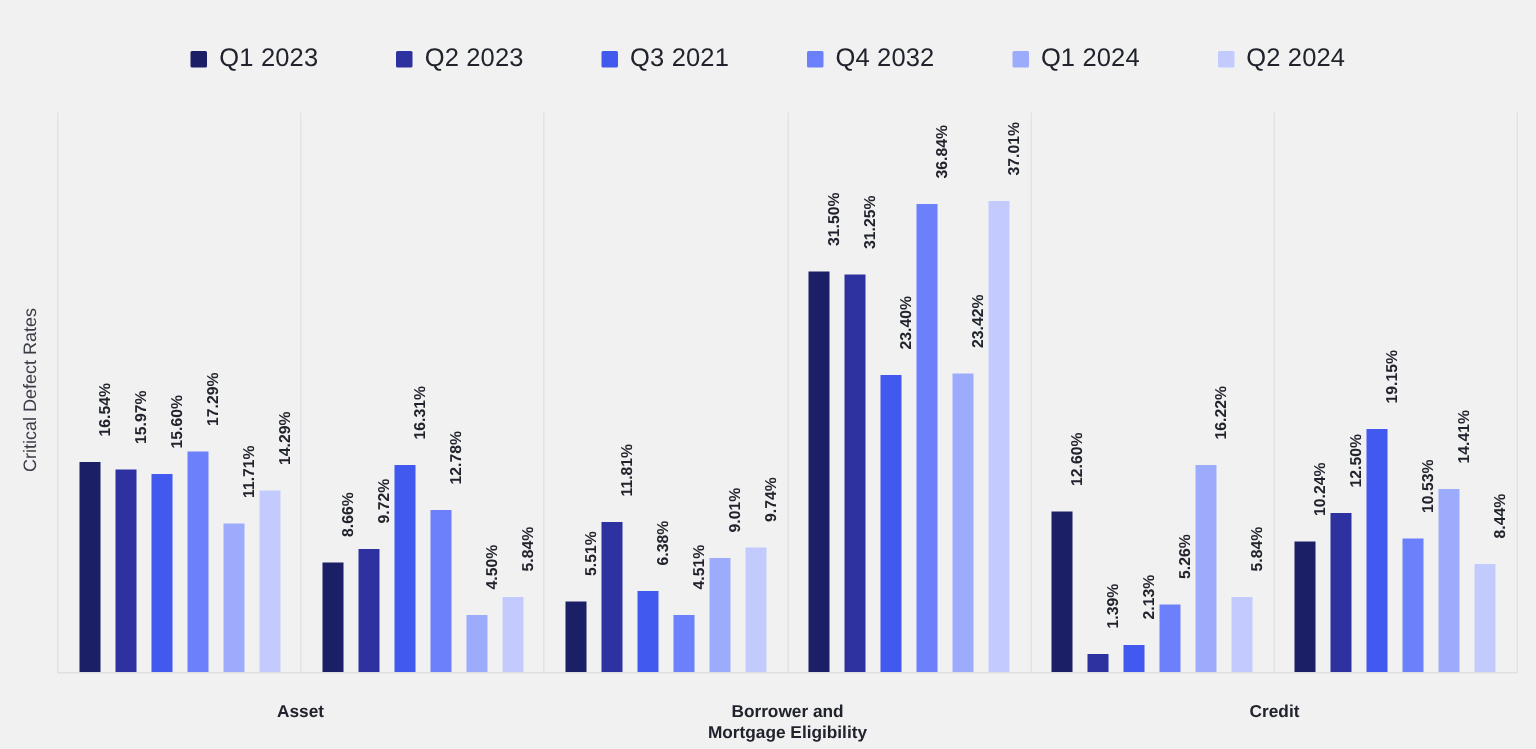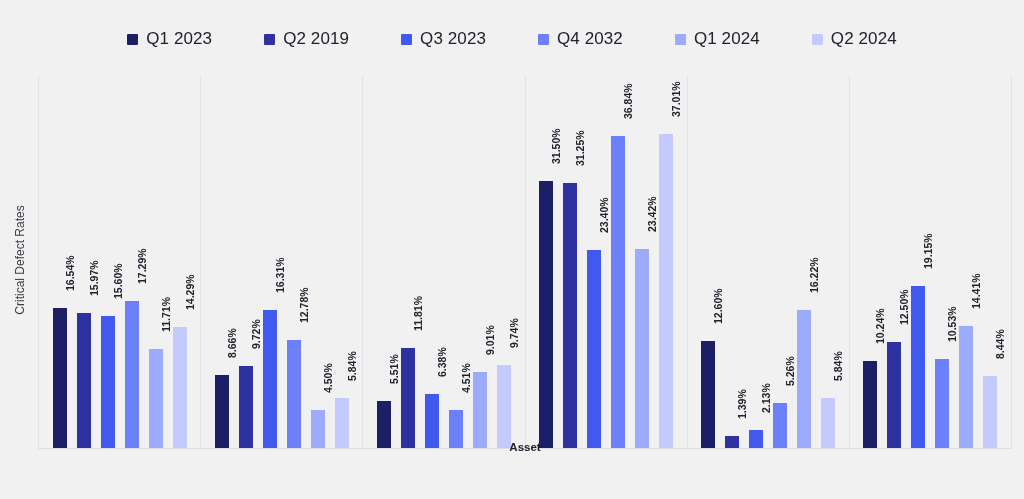--- a/index.html
+++ b/index.html
@@ -137,21 +137,21 @@
     top: 448px;
     width: 974px;
     height: 1px;
     background: #dfe0e3;
   }
 
   
   #x-labels {
     position: absolute;
     left: 38px;
-    top: 440px;
+    top: 468px;
     width: 974px;
     display: flex;
   }
   .x-label {
     flex: 1 1 0;
     text-align: center;
     font-size: 11.5px;
     font-weight: bold;
     line-height: 14px;
     color: #20232c;
@@ -162,25 +162,25 @@
 </head>
 <body>
 
 <div id="legend">
     <div class="legend-item">
       <span class="legend-swatch" style="background: rgb(27, 32, 102);"></span>
       <span class="legend-label">Q1 2023</span>
     </div>
     <div class="legend-item">
       <span class="legend-swatch" style="background: rgb(46, 50, 160);"></span>
-      <span class="legend-label">Q2 2019</span>
+      <span class="legend-label">Q2 2023</span>
     </div>
     <div class="legend-item">
       <span class="legend-swatch" style="background: rgb(65, 89, 239);"></span>
-      <span class="legend-label">Q3 2023</span>
+      <span class="legend-label">Q3 2021</span>
     </div>
     <div class="legend-item">
       <span class="legend-swatch" style="background: rgb(107, 128, 250);"></span>
       <span class="legend-label">Q4 2032</span>
     </div>
     <div class="legend-item">
       <span class="legend-swatch" style="background: rgb(157, 171, 253);"></span>
       <span class="legend-label">Q1 2024</span>
     </div>
     <div class="legend-item">
@@ -367,14 +367,21 @@
         </div>
       </div>
   </div>
 
   <div id="x-baseline"></div>
 
   <div id="x-labels">
       <div class="x-label">
         <div>Asset</div>
       </div>
+      <div class="x-label">
+        <div>Borrower and</div>
+        <div>Mortgage Eligibility</div>
+      </div>
+      <div class="x-label">
+        <div>Credit</div>
+      </div>
     </div>
 </div>
 
 </body></html>

